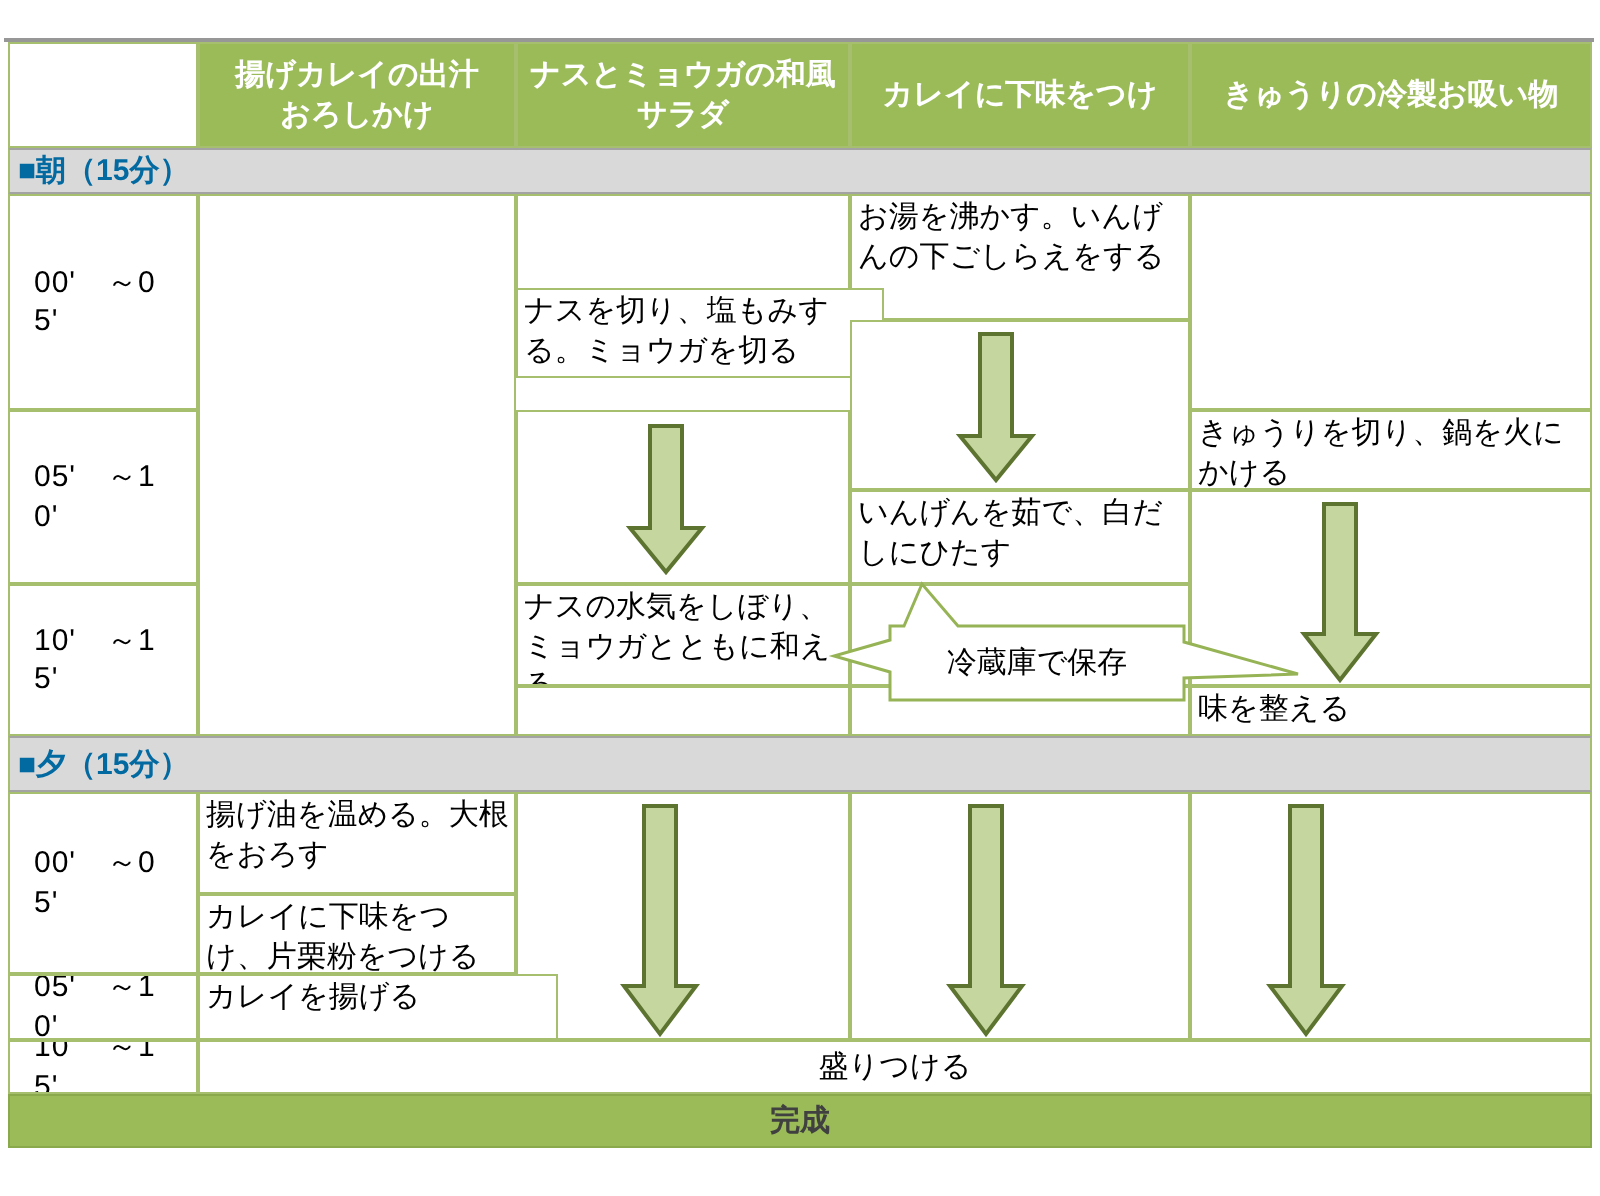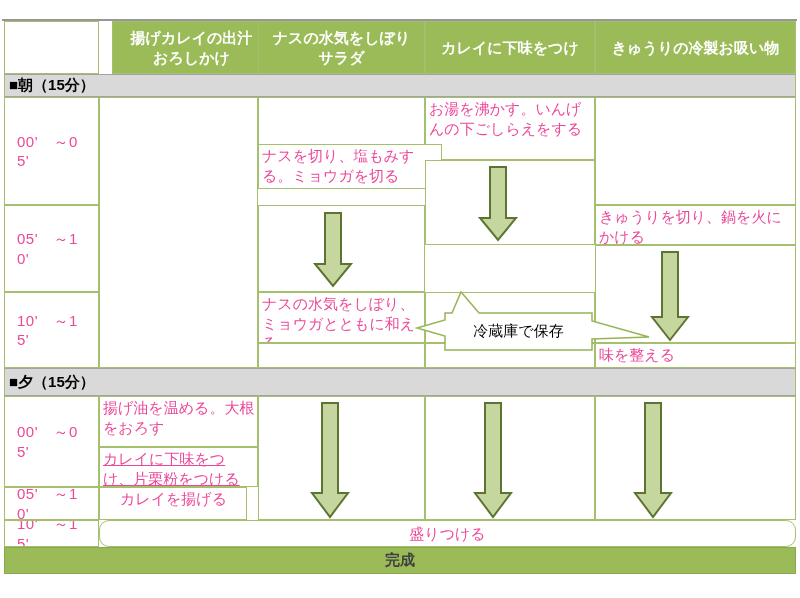--- a/index.html
+++ b/index.html
@@ -3,104 +3,105 @@
 <meta charset="utf-8">
 <style>
   html,body{margin:0;padding:0;background:#fff;}
   .stage{
     position:relative;width:800px;height:598px;background:#ffffff;
     font-family:"Liberation Sans",sans-serif;color:#333;overflow:hidden;
   }
   .topline{position:absolute;left:2px;top:19px;width:795px;height:2px;background:#979797;}
   .cell{
     position:absolute;box-sizing:border-box;background:#fff;
-    border:1px solid #a6bf6e;font-size:15px;line-height:1.3;color:#ec4899;
+    border:1px solid #a6bf6e;font-size:15px;line-height:1.3;color:#000000;
     padding:1px 2px 0 3px;overflow:hidden;word-break:break-all;
   }
   .cell.head{
     background:#9bbb59;color:#ffffff;font-weight:bold;display:flex;
     align-items:center;justify-content:center;text-align:center;
     white-space:pre-line;line-height:1.3;padding:0 2px;
   }
   .cell.time{
     display:flex;align-items:center;justify-content:center;
     padding:12px;letter-spacing:0.5px;
   }
   .cell.serve{display:flex;align-items:center;justify-content:center;padding:0;}
   .bar-gray{
     position:absolute;box-sizing:border-box;background:#d9d9d9;
     border:1px solid #a3a3a3;border-left-color:#a6bf6e;border-right-color:#a6bf6e;
-    font-weight:bold;color:#000000;font-size:15px;display:flex;align-items:center;
+    font-weight:bold;color:#0369a1;font-size:15px;display:flex;align-items:center;
     padding-left:4px;
   }
   .bar-green{
     position:absolute;box-sizing:border-box;background:#9bbb59;border:1px solid #8aa94c;
     color:#404040;font-weight:bold;font-size:15px;display:flex;align-items:center;justify-content:center;
   }
   .overlay{position:absolute;left:0;top:0;width:800px;height:598px;pointer-events:none;}
   .callout-label{
     position:absolute;left:447px;top:316px;width:143px;height:30px;
     display:flex;align-items:center;justify-content:center;font-size:15px;color:#000000;
   }
 </style>
 </head>
 <body>
 
 <div class="stage">
 
   <div class="topline"></div>
 
   <div class="cell" style="left:4px;top:21px;width:95px;height:53px;"></div>
-  <div class="cell head" style="left:99px;top:21px;width:159px;height:53px;margin-left:13px;">揚げカレイの出汁
+  <div class="cell head" style="left:99px;top:21px;width:159px;height:53px;">揚げカレイの出汁
 おろしかけ</div>
-  <div class="cell head" style="left:258px;top:21px;width:167px;height:53px;">ナスの水気をしぼり
+  <div class="cell head" style="left:258px;top:21px;width:167px;height:53px;">ナスとミョウガの和風
 サラダ</div>
   <div class="cell head" style="left:425px;top:21px;width:170px;height:53px;">カレイに下味をつけ</div>
   <div class="cell head" style="left:595px;top:21px;width:201px;height:53px;">きゅうりの冷製お吸い物</div>
 
   <div class="bar-gray" style="left:4px;top:74px;width:792px;height:23px;">■朝（15分）</div>
 
   <div class="cell time" style="left:4px;top:97px;width:95px;height:108px;">00'　～05'</div>
   <div class="cell" style="left:99px;top:97px;width:159px;height:271px;"></div>
   <div class="cell" style="left:258px;top:97px;width:167px;height:63px;"></div>
   <div class="cell" style="left:425px;top:97px;width:170px;height:63px;">お湯を沸かす。いんげんの下ごしらえをする</div>
   <div class="cell" style="left:595px;top:97px;width:201px;height:108px;"></div>
 
   <div class="cell" style="left:258px;top:144px;width:184px;height:45px;">ナスを切り、塩もみする。ミョウガを切る</div>
   <div class="cell" style="left:425px;top:160px;width:170px;height:85px;"></div>
 
   <div class="cell time" style="left:4px;top:205px;width:95px;height:87px;">05'　～10'</div>
   <div class="cell" style="left:258px;top:205px;width:167px;height:87px;"></div>
   <div class="cell" style="left:595px;top:205px;width:201px;height:40px;">きゅうりを切り、鍋を火にかける</div>
 
+  <div class="cell" style="left:425px;top:245px;width:170px;height:47px;">いんげんを茹で、白だしにひたす</div>
   <div class="cell" style="left:595px;top:245px;width:201px;height:98px;"></div>
 
   <div class="cell time" style="left:4px;top:292px;width:95px;height:76px;">10'　～15'</div>
   <div class="cell" style="left:258px;top:292px;width:167px;height:51px;">ナスの水気をしぼり、ミョウガとともに和える</div>
   <div class="cell" style="left:425px;top:292px;width:170px;height:51px;"></div>
 
   <div class="cell" style="left:258px;top:343px;width:167px;height:25px;"></div>
   <div class="cell" style="left:425px;top:343px;width:170px;height:25px;"></div>
   <div class="cell" style="left:595px;top:343px;width:201px;height:25px;">味を整える</div>
 
   <div class="bar-gray" style="left:4px;top:368px;width:792px;height:28px;">■夕（15分）</div>
 
   <div class="cell time" style="left:4px;top:396px;width:95px;height:91px;">00'　～05'</div>
   <div class="cell" style="left:99px;top:396px;width:159px;height:51px;">揚げ油を温める。大根をおろす</div>
   <div class="cell" style="left:258px;top:396px;width:167px;height:124px;"></div>
   <div class="cell" style="left:425px;top:396px;width:170px;height:124px;"></div>
   <div class="cell" style="left:595px;top:396px;width:201px;height:124px;"></div>
 
-  <div class="cell" style="left:99px;top:447px;width:159px;height:40px;text-decoration:underline;">カレイに下味をつけ、片栗粉をつける</div>
+  <div class="cell" style="left:99px;top:447px;width:159px;height:40px;">カレイに下味をつけ、片栗粉をつける</div>
 
   <div class="cell time" style="left:4px;top:487px;width:95px;height:33px;">05'　～10'</div>
-  <div class="cell" style="left:99px;top:487px;width:148px;height:33px;text-align:center;">カレイを揚げる</div>
+  <div class="cell" style="left:99px;top:487px;width:180px;height:33px;">カレイを揚げる</div>
 
   <div class="cell time" style="left:4px;top:520px;width:95px;height:27px;">10'　～15'</div>
-  <div class="cell serve" style="left:99px;top:520px;width:697px;height:27px;border-radius:10px;">盛りつける</div>
+  <div class="cell serve" style="left:99px;top:520px;width:697px;height:27px;">盛りつける</div>
 
   <div class="bar-green" style="left:4px;top:547px;width:792px;height:27px;">完成</div>
 
   <svg class="overlay" viewBox="0 0 800 598">
     <g fill="#c5d69f" stroke="#5d7430" stroke-width="2" stroke-linejoin="miter">
       <polygon points="490,167 506,167 506,218 516,218 498,240 480,218 490,218"></polygon>
       <polygon points="325,213 341,213 341,264 351,264 333,286 315,264 325,264"></polygon>
       <polygon points="662,252 678,252 678,317 688,317 670,340 652,317 662,317"></polygon>
       <polygon points="322,403 338,403 338,493 348,493 330,517 312,493 322,493"></polygon>
       <polygon points="485,403 501,403 501,493 511,493 493,517 475,493 485,493"></polygon>

